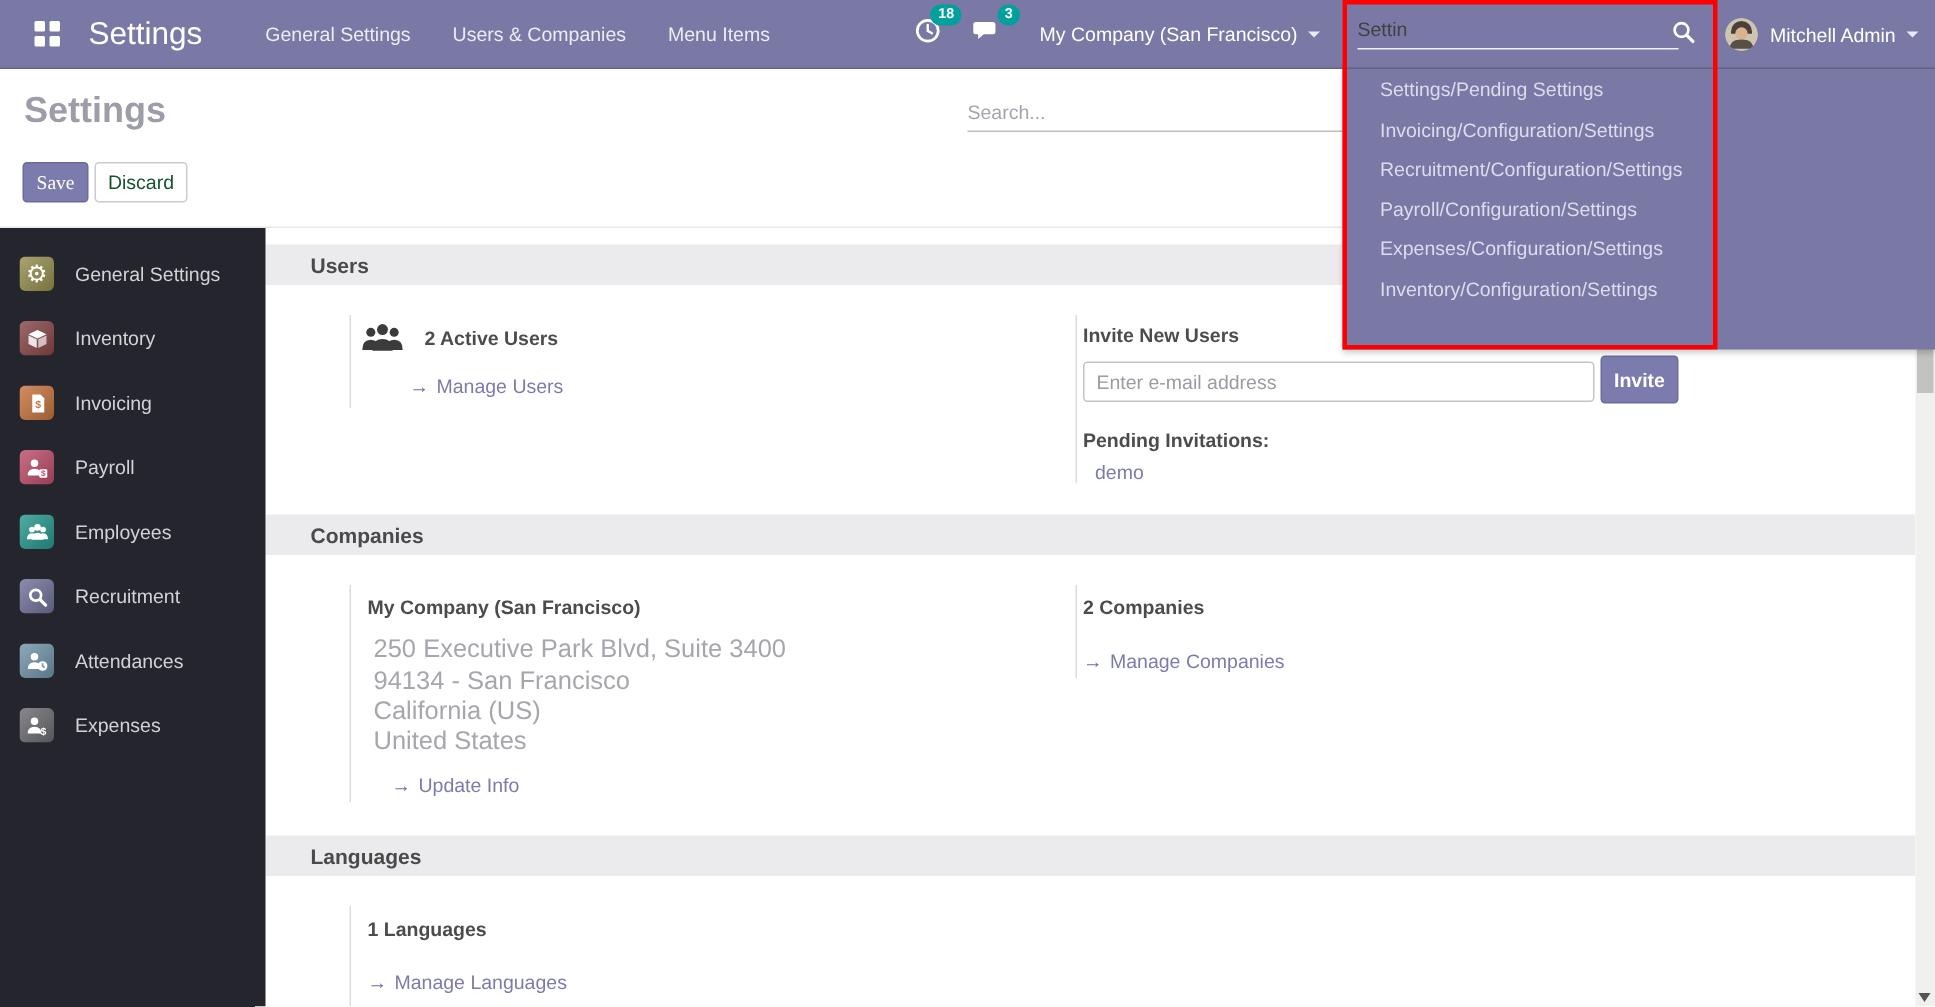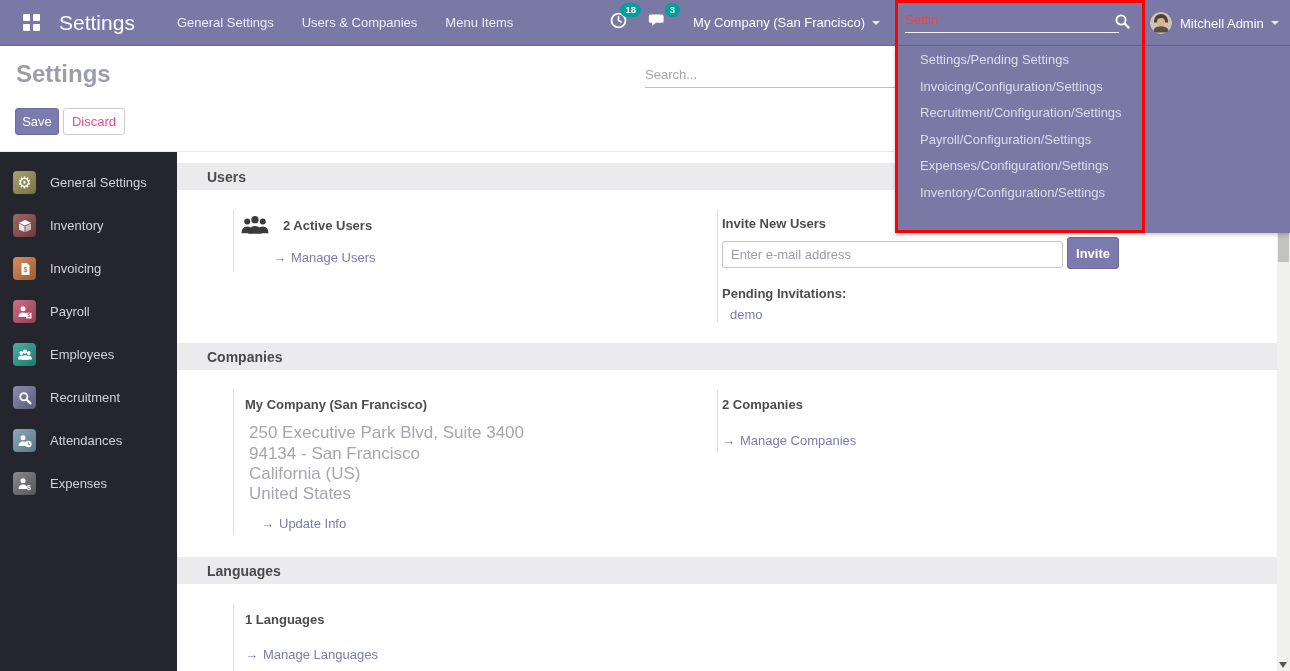--- a/index.html
+++ b/index.html
@@ -24,21 +24,21 @@
     font-size: 9.5px; line-height: 10px; padding: 2px 5px; border-radius: 8px; font-weight: bold; }
   .company-switch { font-size: 13px; margin-left: 16px; display: flex; align-items: center;
     white-space: nowrap; cursor: pointer; }
   .caret { width: 0; height: 0; border-left: 4px solid transparent; border-right: 4px solid transparent;
     border-top: 4px solid #e9e9f2; margin-left: 7px; display: inline-block; }
 
   
   .search-zone { position: absolute; left: 895px; top: 0; width: 250px; height: 46px; z-index: 45; }
   .search-zone input { position: absolute; left: 10px; top: 7px; width: 214px; height: 26px;
     background: transparent; border: none; border-bottom: 1px solid rgba(255,255,255,.9);
-    color: #ef4444; font-size: 13px; outline: none; font-family: "Liberation Sans", sans-serif; }
+    color: #404040; font-size: 13px; outline: none; font-family: "Liberation Sans", sans-serif; }
   .search-zone .mag { position: absolute; right: 14px; top: 13px; }
 
   
   .user-zone { position: absolute; left: 1150px; top: 0; width: 140px; height: 46px; z-index: 45;
     display: flex; align-items: center; color: #fff; font-size: 13px; cursor: pointer; }
   .avatar { width: 22px; height: 22px; border-radius: 50%; overflow: hidden; margin-right: 8px; flex: none; }
 
   
   .dropdown-panel { position: absolute; left: 895px; top: 46px; width: 395px; height: 187px;
     background: #7a79a6; z-index: 40; box-shadow: 0 2px 4px rgba(0,0,0,.2); }
@@ -50,23 +50,23 @@
   .redbox { position: absolute; left: 895px; top: 0; width: 250px; height: 233px;
     border: 3px solid #ff0000; z-index: 50; pointer-events: none; }
 
   
   .control-panel { position: absolute; left: 0; top: 46px; width: 1290px; height: 106px;
     background: #fff; border-bottom: 1px solid #e8e8ea; z-index: 5; }
   .breadcrumb { position: absolute; left: 16px; top: 14px; font-size: 24px; font-weight: bold;
     color: #9d9daa; cursor: default; }
   .btn { font-size: 13px; border-radius: 3px; cursor: pointer; font-family: "Liberation Sans", sans-serif; }
   .btn-save { position: absolute; left: 15px; top: 62px; width: 44px; height: 27px;
-    background: #7c7bad; border: 1px solid #6c6b9e; color: #fff; }
+    background: #7c7bad; border: 1px solid #6c6b9e; color: #fff; font-family: Liberation Serif, serif; }
   .btn-discard { position: absolute; left: 63px; top: 62px; width: 62px; height: 27px;
-    background: #fff; border: 1px solid #cccccf; color: #ec4899; }
+    background: #fff; border: 1px solid #cccccf; color: #14532d; }
   .cp-search { position: absolute; left: 645px; top: 16px; width: 252px; height: 26px;
     border: none; border-bottom: 1px solid #bdbdc2; font-size: 13px; color: #6b6b75;
     outline: none; background: transparent; font-family: "Liberation Sans", sans-serif; }
   .cp-search::placeholder { color: #a4a4ad; opacity: 1; }
 
   
   .sidebar { position: absolute; left: 0; top: 152px; width: 177px; height: 519px;
     background: #25252d; z-index: 6; padding-top: 9px; }
   .side-item { display: flex; align-items: center; height: 43px; padding-left: 13px; cursor: pointer; }
   .app-icon { width: 23px; height: 23px; border-radius: 4px; margin-right: 14px; flex: none;

